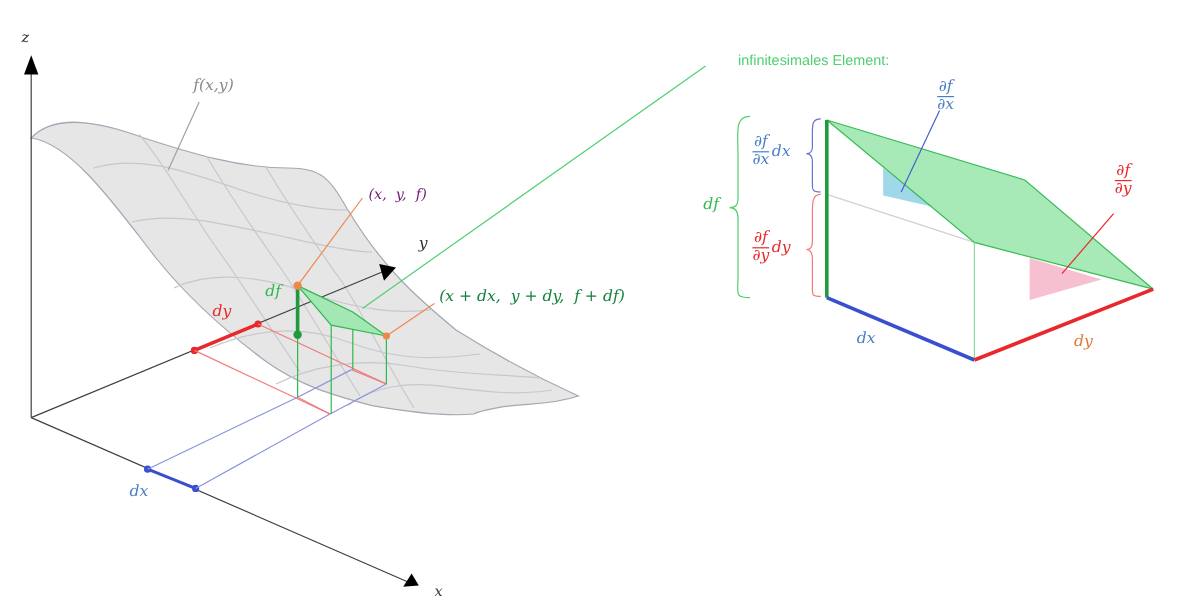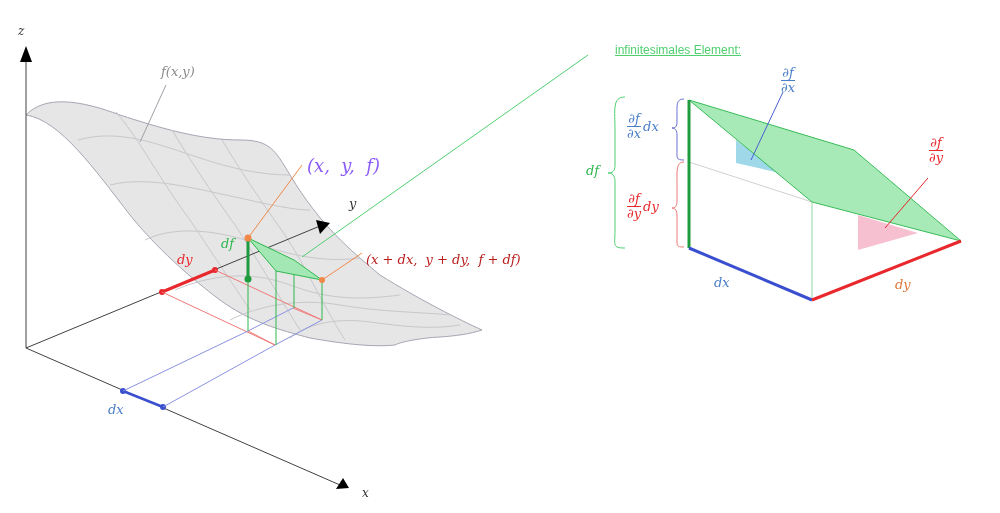--- a/index.html
+++ b/index.html
@@ -1,19 +1,19 @@
 <!DOCTYPE html>
 <html><head>
 <meta charset="utf-8">
 <style>
   html, body { margin:0; padding:0; background:#ffffff; }
   body { width:1000px; height:513px; position:relative; overflow:hidden; }
   svg { position:absolute; left:0; top:0; }
   .math { font-family:"DejaVu Serif", serif; font-style:italic; }
-  .sans { font-family:"Liberation Sans", sans-serif;text-decoration:underline; }
+  .sans { font-family:"Liberation Sans", sans-serif; }
 </style>
 </head>
 <body>
 
 <svg width="1000" height="513" viewBox="0 0 1000 513">
 
   <g>
 
     <path d="M26,115 C45,95 80,100 120,115 C160,128 200,140 240,140 C270,140 275,150 290,175 C320,225 350,250 380,275 C420,300 460,320 482,330 C470,334 455,336 440,337 C420,338 400,342 395,345 C375,347 350,345 310,338 C280,330 250,322 220,300 C180,270 150,240 130,215 C95,170 60,120 26,115 Z" fill="#e6e6e6" stroke="#a6a6b4" stroke-width="1"></path>
 
@@ -95,22 +95,22 @@
     <path d="M684,99 C676,99 677,105 677,115 L677,122 C677,127 675,128 672,128 C675,128 677,130 677,135 L677,150 C677,158 676,160 684,160" fill="none" stroke="#6a6fd0" stroke-width="1"></path>
     <path d="M684,162 C676,162 677,170 677,185 L677,200 C677,207 675,208 672,208 C675,208 677,210 677,216 L677,236 C677,246 676,247 684,247" fill="none" stroke="#f07a7a" stroke-width="1"></path>
   </g>
 </svg>
 
 <div class="math" style="position:absolute;left:18px;top:24px;font-size:12px;color:#333;">z</div>
 <div class="math" style="position:absolute;left:349px;top:196px;font-size:13px;color:#333;">y</div>
 <div class="math" style="position:absolute;left:362px;top:486px;font-size:12px;color:#333;">x</div>
 
 <div class="math" style="position:absolute;left:161px;top:64px;font-size:13px;color:#8a8a8a;font-style:italic;">f(x,y)</div>
-<div class="math" style="position:absolute;left:307px;top:155px;font-size:18px;color:#8b5cf6;white-space:pre;">(x,  y,  f)</div>
-<div class="math" style="position:absolute;left:366px;top:240px;font-size:13px;color:#b91c1c;white-space:pre;margin-top:12px;">(x + dx,  y + dy,  f + df)</div>
+<div class="math" style="position:absolute;left:307px;top:155px;font-size:12px;color:#701a75;white-space:pre;">(x,  y,  f)</div>
+<div class="math" style="position:absolute;left:366px;top:240px;font-size:13px;color:#15803d;white-space:pre;">(x + dx,  y + dy,  f + df)</div>
 <div class="math" style="position:absolute;left:221px;top:236px;font-size:13px;color:#2fb84f;">df</div>
 <div class="math" style="position:absolute;left:177px;top:252px;font-size:13px;color:#e8282c;">dy</div>
 <div class="math" style="position:absolute;left:108px;top:402px;font-size:13px;color:#4a7fc8;">dx</div>
 
 <div class="sans" style="position:absolute;left:615px;top:43px;font-size:12px;color:#4fcf70;">infinitesimales Element:</div>
 
 <div class="math" style="position:absolute;left:781px;top:66px;font-size:13px;color:#4a7fc8;text-align:center;line-height:14px;">
   <div style="border-bottom:1px solid #4a7fc8;">∂f</div>
   <div>∂x</div>
 </div>

